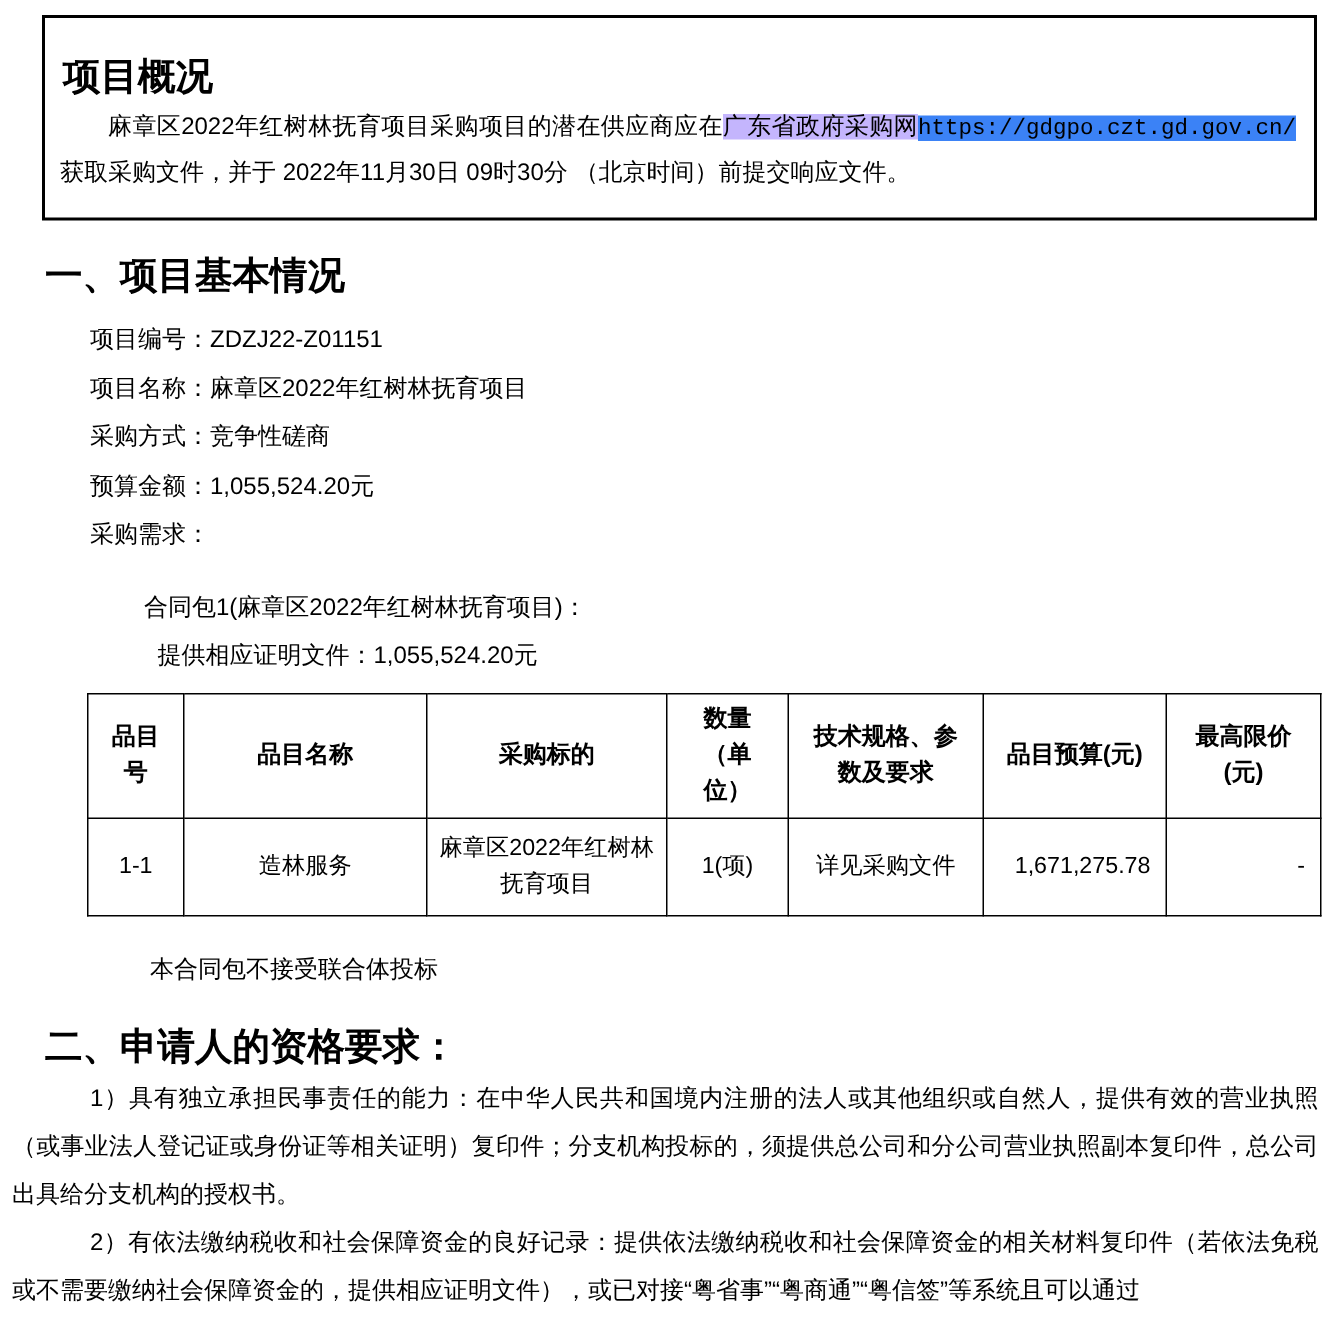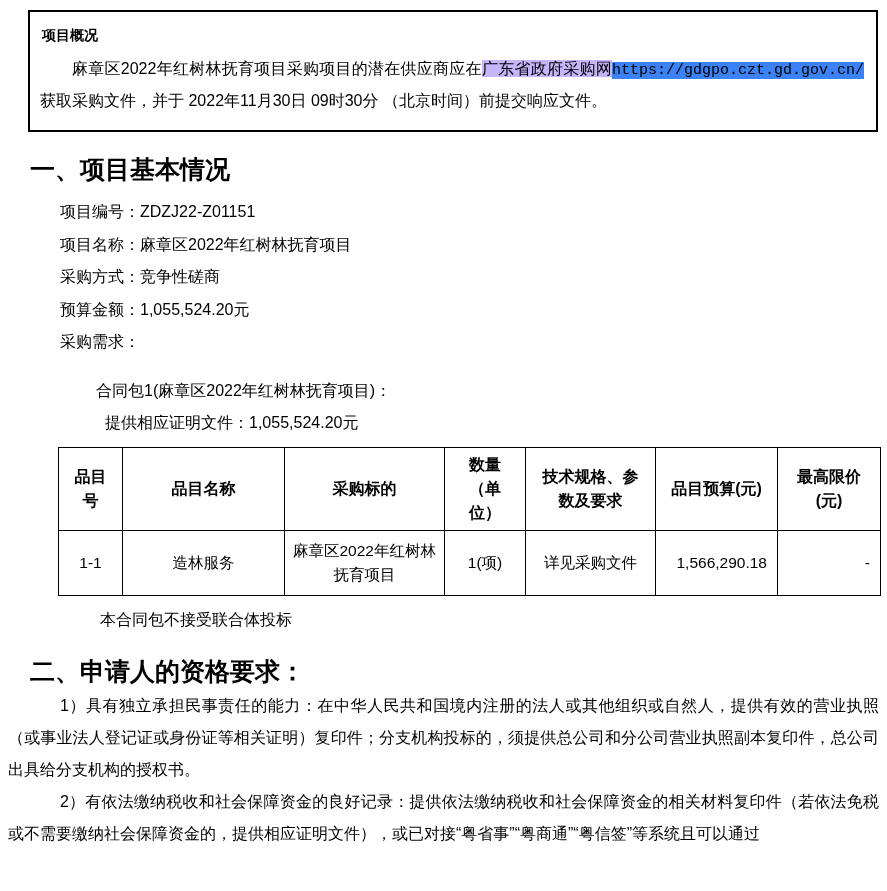--- a/index.html
+++ b/index.html
@@ -15,22 +15,22 @@
 
   
   .overview-box{
     margin:10px 0 0 20px;
     width:850px;
     box-sizing:border-box;
     border:2px solid #000;
     padding:12px 12px 14px 10px;
   }
   .overview-title{
-    font-size:14px;font-weight:bold;
-    line-height:22px;margin:0 0 8px 2px;
+    font-size:25px;font-weight:bold;
+    line-height:22px;margin:16px 0 8px 2px;
   }
   .overview-para{
     margin:0;line-height:30px;
     text-indent:32px;text-align:justify;
   }
   .hl{background:#c4b5fd;}
   .url-mono{
     font-family:"Liberation Mono","DejaVu Sans Mono",monospace;
     font-size:15px;background:#3b82f6;
   }
@@ -61,21 +61,21 @@
   table.lots th{
     font-weight:bold;font-size:16px;
     height:78px;line-height:24px;padding:2px 10px;
   }
   table.lots td{
     font-size:15.5px;
     height:60px;line-height:24px;padding:2px 8px;
   }
   table.lots td.num{text-align:right;padding-right:10px;}
 
-  .notes{margin-top:8px;}
+  .notes{margin-top:20px;}
   .note{margin:0;line-height:32.5px;}
   .note-1{padding-left:92px;}
   .note-2{padding-left:95px;}
 
   .paras{margin-top:6px;}
   .para{
     margin:0;line-height:32px;
     text-indent:52px;text-align:justify;
   }
 </style>
@@ -120,21 +120,21 @@
       <th>技术规格、参数及要求</th>
       <th>品目预算(元)</th>
       <th>最高限价(元)</th>
     </tr>
     <tr>
       <td>1-1</td>
       <td>造林服务</td>
       <td>麻章区2022年红树林抚育项目</td>
       <td>1(项)</td>
       <td>详见采购文件</td>
-      <td class="num">1,566,290.18</td>
+      <td class="num">1,671,275.78</td>
       <td class="num">-</td>
     </tr>
   </tbody>
     </table>
 
   <div class="notes">
     <p class="note note-1">本合同包不接受联合体投标</p>
   </div>
 
   <div class="section-heading second">二、申请人的资格要求：</div>

